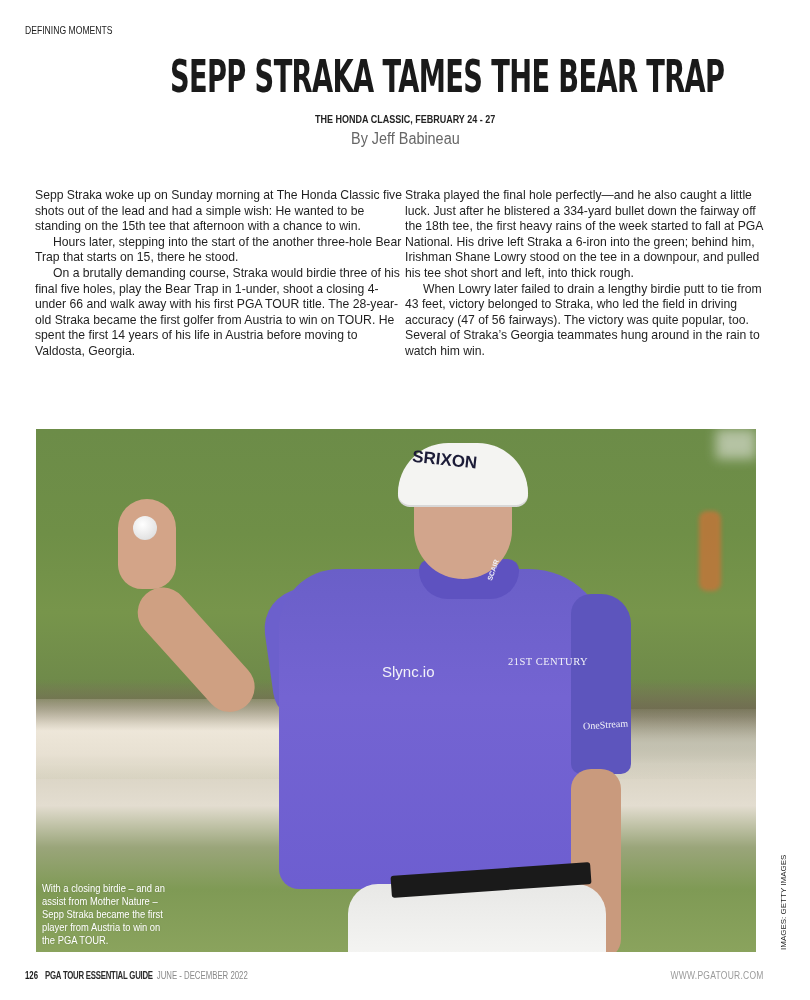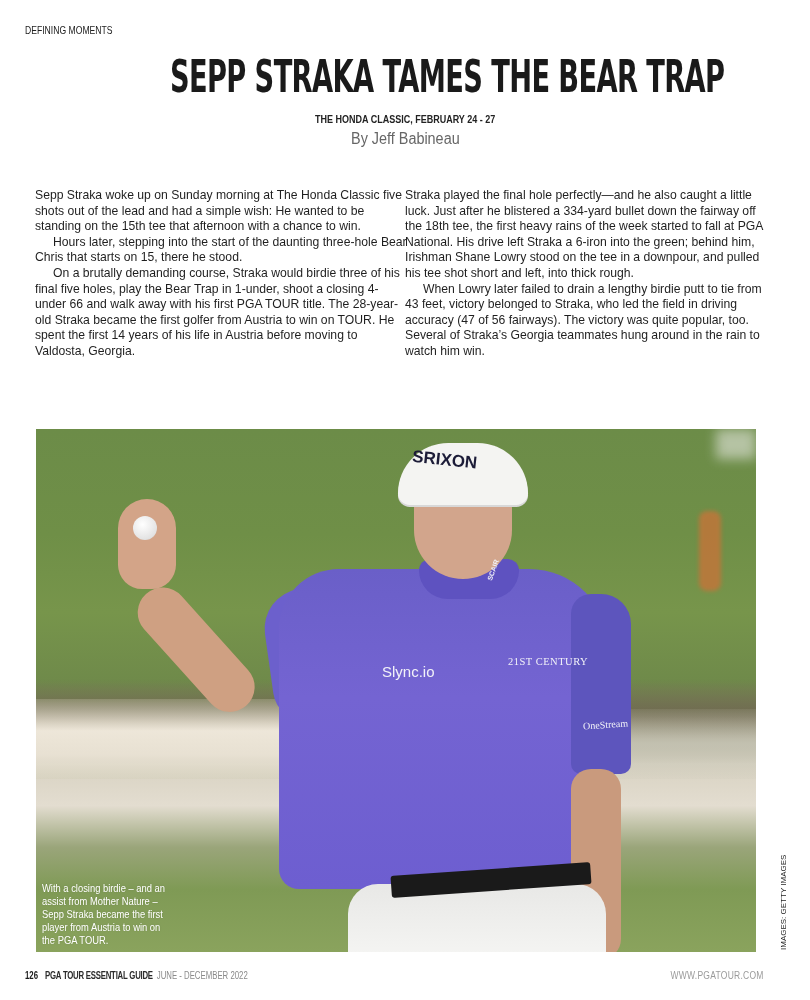--- a/index.html
+++ b/index.html
@@ -67,21 +67,21 @@
 
 <div class="headline">
   <h1>SEPP STRAKA TAMES THE BEAR TRAP</h1>
 </div>
 
 <div class="subhead"><span>THE HONDA CLASSIC, FEBRUARY 24 - 27</span></div>
 <div class="byline"><span>By Jeff Babineau</span></div>
 
 <div class="col col-left">
   <p class="first">Sepp Straka woke up on Sunday morning at The Honda Classic five shots out of the lead and had a simple wish: He wanted to be standing on the 15th tee that afternoon with a chance to win.</p>
-  <p>Hours later, stepping into the start of the daunting three-hole Bear Chris that starts on 15, there he stood.</p>
+  <p>Hours later, stepping into the start of the another three-hole Bear Trap that starts on 15, there he stood.</p>
   <p>On a brutally demanding course, Straka would birdie three of his final five holes, play the Bear Trap in 1-under, shoot a closing 4-under 66 and walk away with his first PGA TOUR title. The 28-year-old Straka became the first golfer from Austria to win on TOUR. He spent the first 14 years of his life in Austria before moving to Valdosta, Georgia.</p>
 </div>
 
 <div class="col col-right">
   <p class="first">Straka played the final hole perfectly—and he also caught a little luck. Just after he blistered a 334-yard bullet down the fairway off the 18th tee, the first heavy rains of the week started to fall at PGA National. His drive left Straka a 6-iron into the green; behind him, Irishman Shane Lowry stood on the tee in a downpour, and pulled his tee shot short and left, into thick rough.</p>
   <p>When Lowry later failed to drain a lengthy birdie putt to tie from 43 feet, victory belonged to Straka, who led the field in driving accuracy (47 of 56 fairways). The victory was quite popular, too. Several of Straka’s Georgia teammates hung around in the rain to watch him win.</p>
 </div>
 
 <div class="photo">
   <div class="sky-corner"></div>

